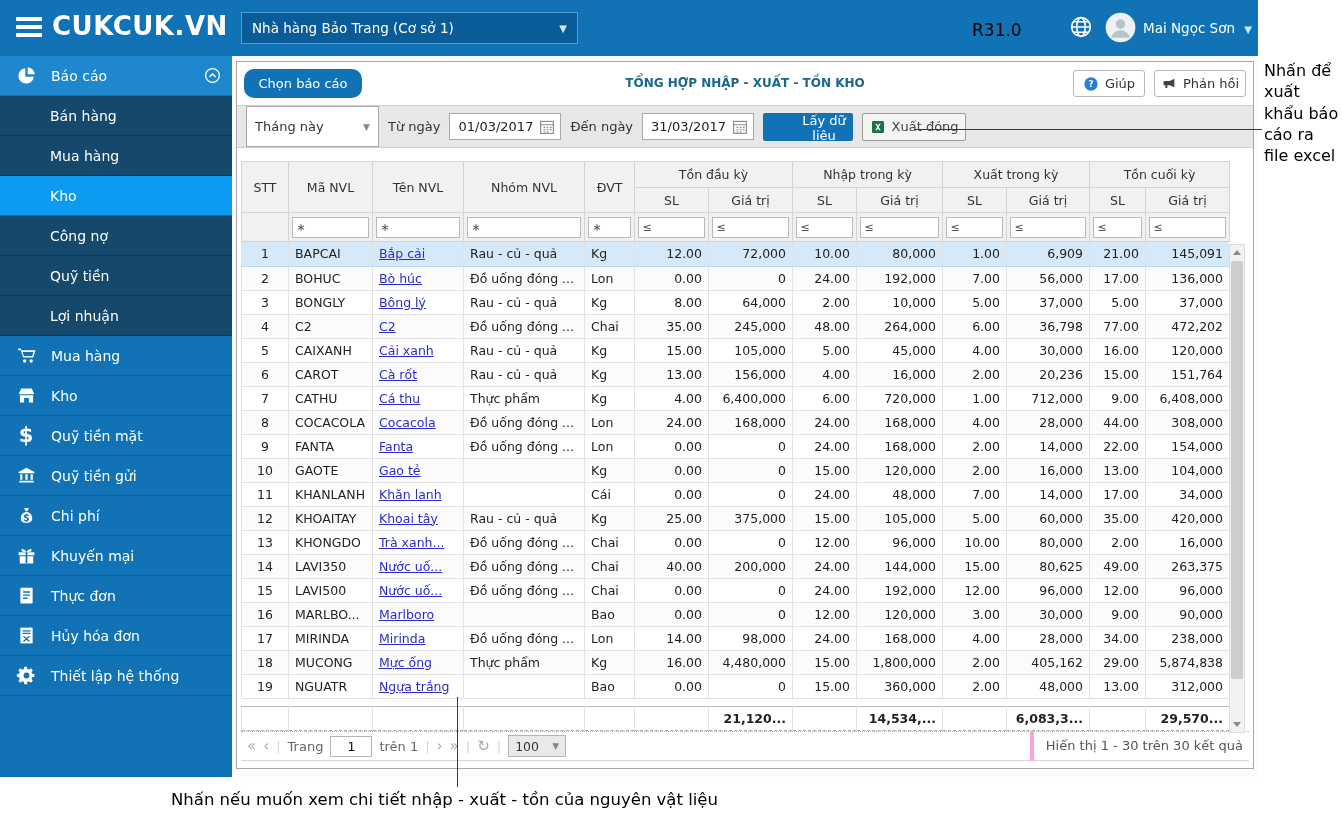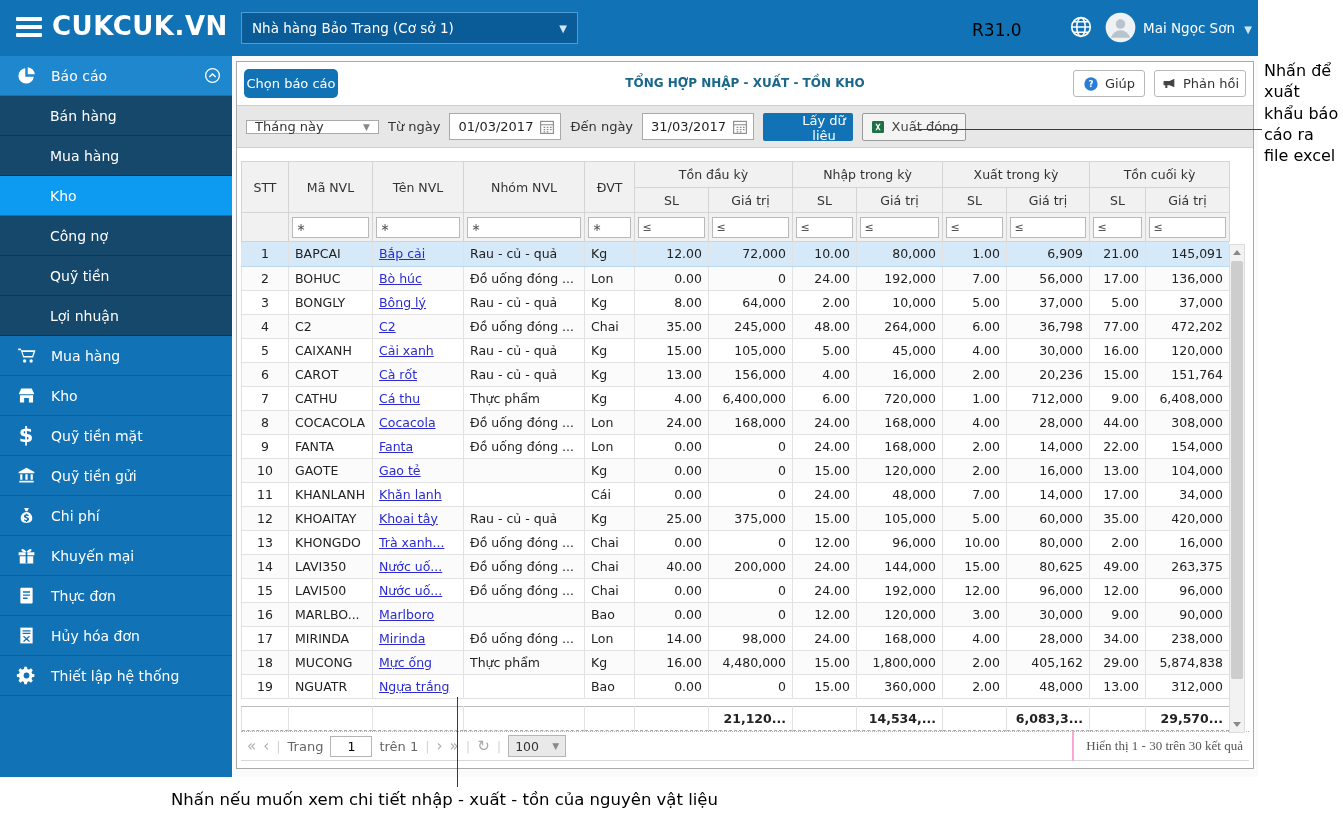--- a/index.html
+++ b/index.html
@@ -33,33 +33,33 @@
   .sub-item { height:40px; display:flex; align-items:center; padding-left:50px; color:#fff; font-size:14px;
     cursor:pointer; background:#16486b; border-bottom:1px solid rgba(0,0,0,.25); }
   .sub-item.active { background:#0d9bf2; }
   .g-dollar { font-size:21px; font-weight:bold; line-height:1; }
 
   
   .main { position:absolute; left:232px; top:56px; width:1026px; height:721px; background:#fbfbfb; }
   .panel { position:absolute; left:4px; top:5px; right:4px; bottom:8px; border:1px solid #a9a9a9; background:#fff; }
 
   .report-header { position:relative; height:43px; }
-  .choose-report-btn { position:absolute; left:7px; top:7px; width:94px; height:29px; background:#1173b5;
-    color:#fff; font-size:13px; border:none; border-radius:5px; cursor:pointer; font-family:inherit; }
+  .choose-report-btn { position:absolute; left:7px; top:7px; width:118px; height:29px; background:#1173b5;
+    color:#fff; font-size:13px; border:none; border-radius:10px; cursor:pointer; font-family:inherit; }
   .report-title { position:absolute; left:0; right:0; top:0; height:43px; line-height:43px; text-align:center;
     color:#19678a; font-size:12px; font-weight:bold; }
   .hdr-btn { position:absolute; top:8px; height:27px; background:#fff; border:1px solid #b8b8b8; border-radius:3px;
     font-size:13px; color:#333; display:flex; align-items:center; justify-content:center; gap:6px; cursor:pointer; font-family:inherit; }
   .help-btn { right:108px; width:72px; }
   .feedback-btn { right:7px; width:92px; }
   .hdr-btn svg { width:16px; height:16px; }
 
   .filter-bar { height:43px; background:#e7e7e7; border-top:1px solid #cfcfcf; border-bottom:1px solid #cfcfcf;
     display:flex; align-items:center; padding:0 9px; gap:9px; font-size:13px; color:#333; }
-  .dd { background:#fff; border:1px solid #a9a9a9; height:14px; display:flex; align-items:center;
+  .dd { background:#fff; border:1px solid #a9a9a9; height:41px; display:flex; align-items:center;
     justify-content:space-between; padding:4px 8px; cursor:pointer; }
   .period-dd { width:133px; }
   .dd .caret { font-size:9px; color:#888; }
   .date-box { width:112px; height:27px; background:#fff; border:1px solid #a9a9a9; display:flex; align-items:center; }
   .date-box input { flex:1; border:none; outline:none; font-size:13px; padding:0 4px 0 8px; width:70px; font-family:inherit; color:#222; }
   .cal-icon { width:18px; height:18px; margin-right:4px; cursor:pointer; }
   .load-btn { width:90px; height:28px; background:#1173b5; color:#fff; border:none; border-radius:2px;
     font-size:13px; cursor:pointer; font-family:inherit;padding-left:32px; }
   .export-btn { width:104px; height:28px; background:#f4f4f4; color:#444; border:1px solid #9a9a9a; border-radius:2px;
     font-size:13px; cursor:pointer; display:flex; align-items:center; justify-content:center; gap:6px; font-family:inherit; }
@@ -93,21 +93,21 @@
   .tri-dn { width:0; height:0; border-left:4px solid transparent; border-right:4px solid transparent; border-top:5px solid #8a8a8a; }
   .vs-thumb { position:absolute; left:1px; width:12px; top:16px; height:418px; background:#cdcdcd; border-radius:2px; cursor:grab; }
 
   
   .pagination { height:30px; margin:0 4px; border-top:1px dotted #b0b0b0; border-bottom:1px solid #d7d7d7;
     display:flex; align-items:center; padding:0 6px; gap:7px; font-size:13px; color:#666; }
   .pg-ico { color:#a9a9a9; font-size:15px; cursor:pointer; line-height:1; }
   .pg-sep { color:#d4d4d4; }
   .page-input { width:42px; height:21px; border:1px solid #b5b5b5; text-align:center; font-size:12.5px; font-family:inherit; outline:none; }
   .size-dd { width:58px; height:22px; background:#e9e9e9; border:1px solid #b5b5b5; font-size:12.5px; color:#333; padding:0 6px; }
-  .pg-status { margin-left:auto; border-left:2px solid #f9a8d4; padding-left:12px; height:30px; line-height:30px; color:#555;font-family:Liberation Serif, serif; }
+  .pg-status { margin-left:auto; border-left:4px solid #f9a8d4; padding-left:12px; height:30px; line-height:30px; color:#555; }
 
   
   .annot { position:absolute; color:#000; }
   .annot-right { left:1264px; top:60px; width:78px; font-size:16px; line-height:1.33; }
   .annot-bottom { left:171px; top:790px; font-size:16.5px; white-space:nowrap; }
   .connector-h { position:absolute; left:915px; top:129px; width:347px; height:1px; background:#3a3a3a; z-index:50; }
   .connector-v { position:absolute; left:457px; top:697px; width:1px; height:90px; background:#3a3a3a; z-index:50; }
 </style>
 </head>
 <body>

